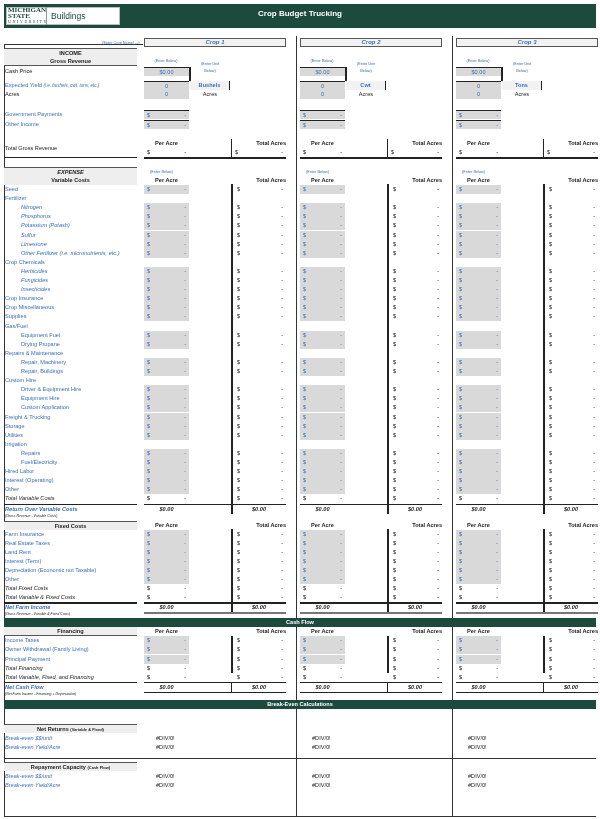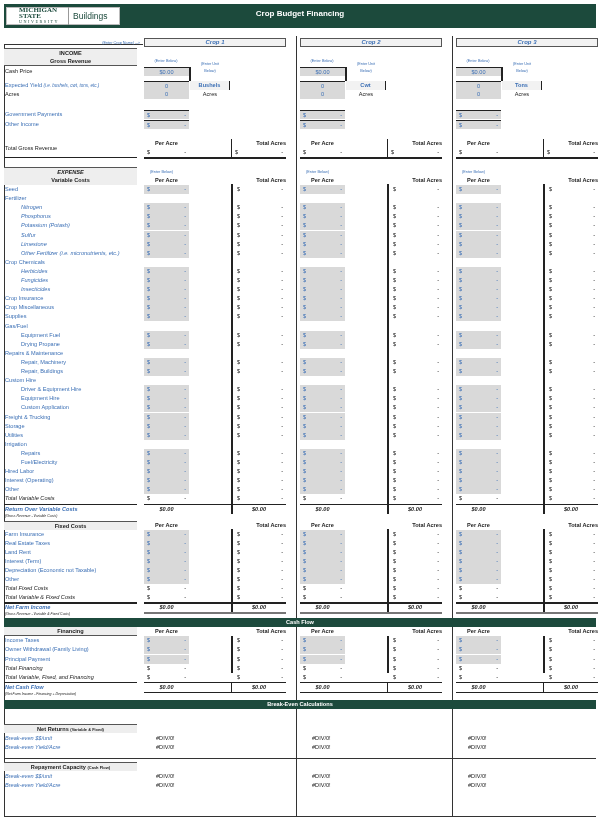--- a/index.html
+++ b/index.html
@@ -1,21 +1,21 @@
 <!DOCTYPE html>
 <html><head>
 <meta charset="utf-8">
 <style>
   * { box-sizing: border-box; margin: 0; padding: 0; }
   html, body { width: 600px; height: 819px; background: #fff; overflow: hidden; }
   body { font-family: "Liberation Sans", sans-serif; font-size: 5.6px; color: #222; position: relative; }
   .abs { position: absolute; }
   .hdr { left: 4px; top: 4px; width: 592px; height: 24px; background: #1c4a3c; }
   .logo { left: 6px; top: 7px; width: 114px; height: 18px; background: #fff; border: 1px solid #bbb; display: flex; align-items: center; }
-  .logo .msu { font-family: "Liberation Serif", serif; font-weight: bold; font-size: 7px; line-height: 6px; color: #1c4a3c; padding-left: 12px; width: 62px; border-right: 1px solid #999; }
+  .logo .msu { font-family: "Liberation Serif", serif; font-weight: bold; font-size: 7px; line-height: 6px; color: #1c4a3c; padding-left: 1px; width: 40px; border-right: 1px solid #999; }
   .logo .msu small { display: block; font-size: 4.2px; letter-spacing: 1.5px; font-weight: normal; }
   .logo .ext { font-size: 8.5px; color: #1c4a3c; padding-left: 4px; }
   .title { left: 200px; top: 9px; width: 200px; text-align: center; color: #fff; font-weight: bold; font-size: 8px; }
   .band { left: 4px; width: 592px; height: 9px; background: #1c4a3c; color: #fff; font-weight: bold; text-align: center; font-size: 5.6px; line-height: 9px; }
   .frame { border: 1px solid #333; }
   .sect { background: #eee; font-weight: bold; text-align: center; border-top: 1px solid #555; }
   .lbl { left: 5px; white-space: nowrap; line-height: 9px; height: 9px; }
   .ind { padding-left: 16px; font-style: italic; }
   .ind2 { padding-left: 16px; }
   .it { font-style: italic; }
@@ -30,21 +30,21 @@
   .hl { height: 1.5px; background: #222; }
 </style>
 </head>
 <body>
 
 <div class="abs hdr"></div>
 <div class="abs logo">
   <div class="msu"><span>MICHIGAN STATE</span><small>UNIVERSITY</small></div>
   <div class="ext">Buildings</div>
 </div>
-<div class="abs title">Crop Budget Financing</div>
+<div class="abs title">Crop Budget Trucking</div>
 
 <div id="root">
     <div class="abs frame" style="left:4px;top:44px;width:139px;height:773px;border-right:none;"></div>
     <div class="abs frame" style="left:296px;top:36px;width:1px;height:781px;border:none;border-left:1px solid #333;"></div>
     <div class="abs frame" style="left:452px;top:36px;width:1px;height:781px;border:none;border-left:1px solid #333;"></div>
     <div class="abs " style="left:4px;top:816px;width:592px;height:1px;background:#333;"></div>
     <div class="abs " style="left:60px;top:41px;width:80px;text-align:right;font-size:3.8px;color:#3b6fb5;">(Enter Crop Name) --&gt;</div>
     <div class="abs cropname" style="left:144px;top:38px;width:142px;">Crop 1</div>
     <div class="abs cropname" style="left:300px;top:38px;width:142px;">Crop 2</div>
     <div class="abs cropname" style="left:456px;top:38px;width:142px;">Crop 3</div>

